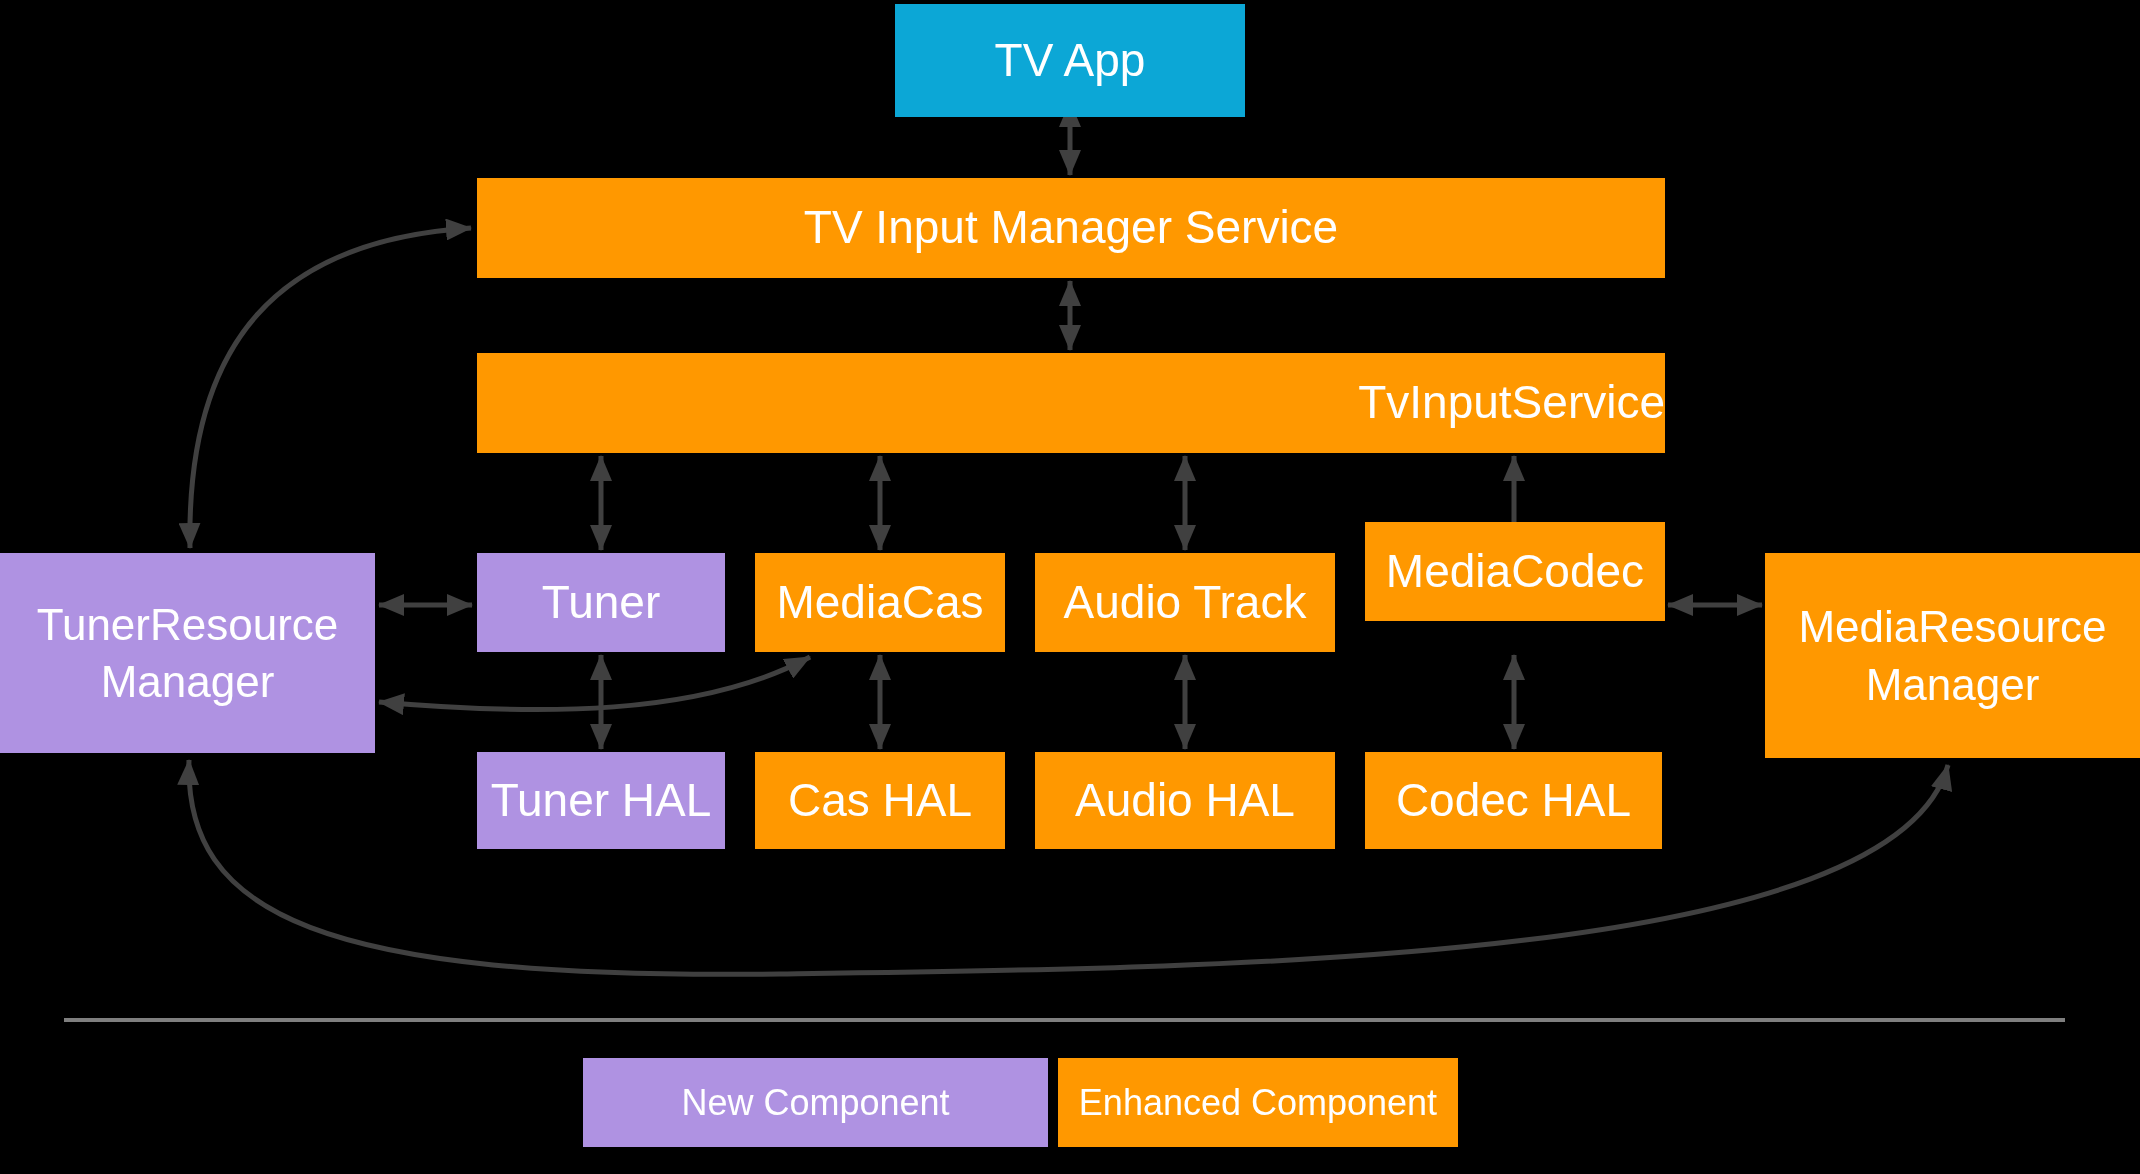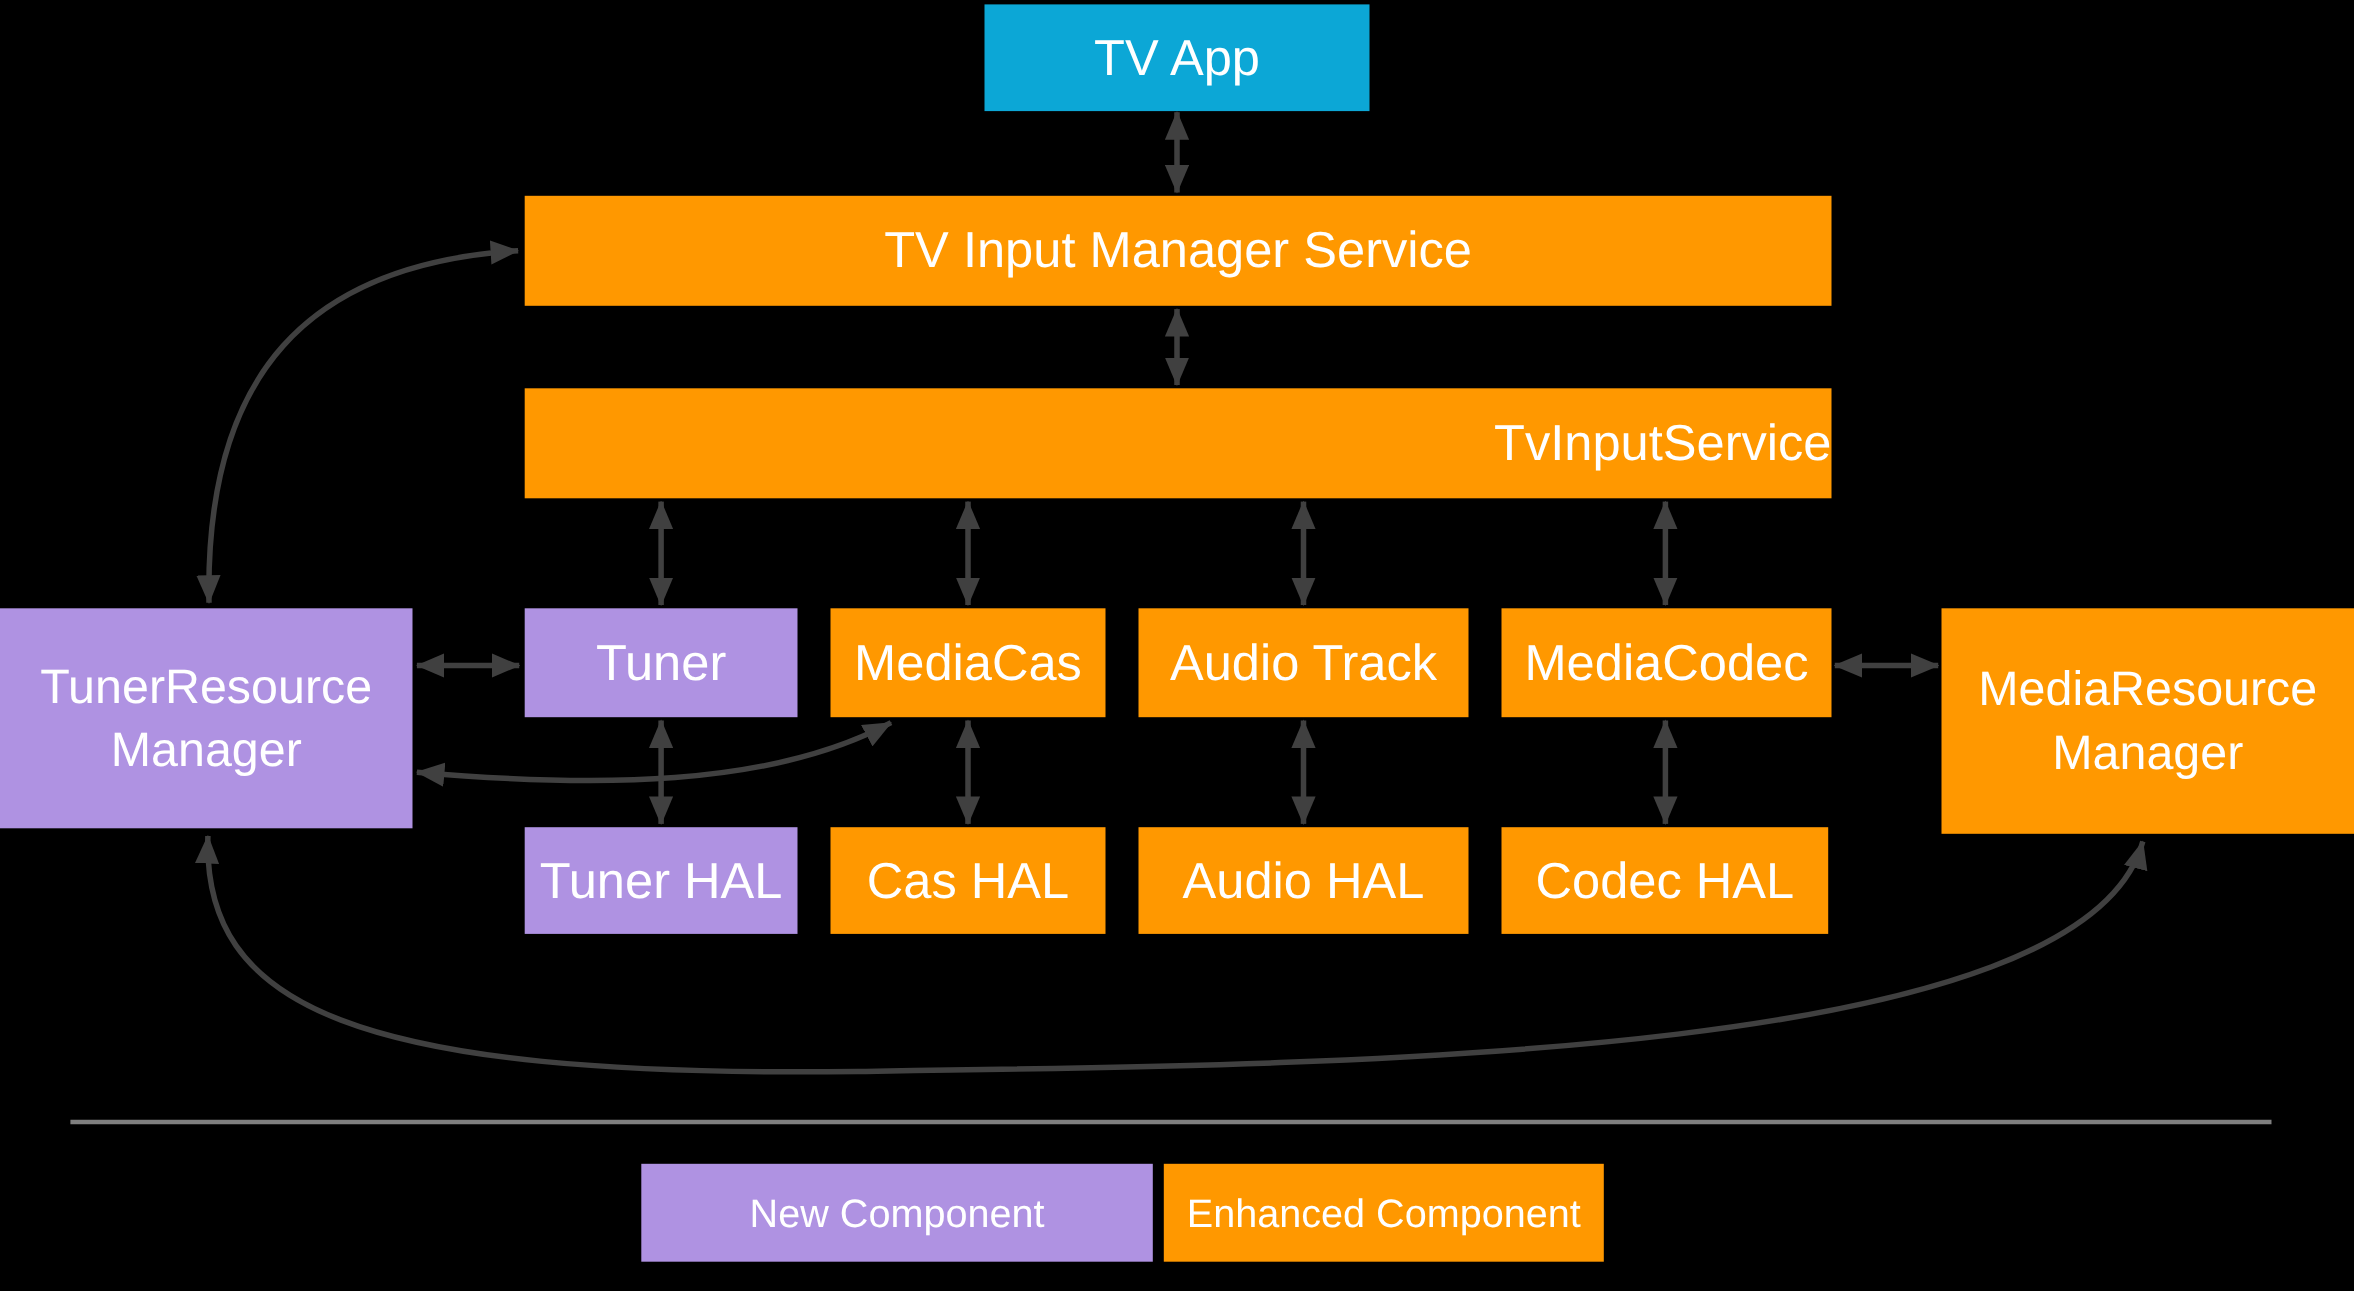--- a/index.html
+++ b/index.html
@@ -31,30 +31,30 @@
     text-align: center;
     color: var(--color-text);
     font-size: 46px;
     line-height: 1.3;
   }
   .node.enhanced { background: var(--color-orange); }
   .node.new      { background: var(--color-purple); }
   .node.app      { background: var(--color-cyan); }
 
   
-  .n-tv-app       { left: 895px;  top: 4px;   width: 350px;  height: 97px;  }
+  .n-tv-app       { left: 895px;  top: 4px;   width: 350px;  height: 113px;  }
   .n-tims         { left: 477px;  top: 178px; width: 1188px; height: 100px; }
   .n-tvis         { left: 477px;  top: 353px; width: 1188px; height: 100px; justify-content: flex-end; }
 
   
   .n-trm          { left: 0px;    top: 553px; width: 375px;  height: 200px; font-size: 44px; }
   .n-tuner        { left: 477px;  top: 553px; width: 248px;  height: 99px;  }
   .n-media-cas    { left: 755px;  top: 553px; width: 250px;  height: 99px;  }
   .n-audio-track  { left: 1035px; top: 553px; width: 300px;  height: 99px;  }
-  .n-media-codec  { left: 1365px; top: 553px; width: 300px;  height: 99px;  }
+  .n-media-codec  { left: 1365px; top: 522px; width: 300px;  height: 99px;  }
   .n-mrm          { left: 1765px; top: 553px; width: 375px;  height: 205px; font-size: 44px; }
 
   
   .n-tuner-hal    { left: 477px;  top: 752px; width: 248px;  height: 97px; }
   .n-cas-hal      { left: 755px;  top: 752px; width: 250px;  height: 97px; }
   .n-audio-hal    { left: 1035px; top: 752px; width: 300px;  height: 97px; }
   .n-codec-hal    { left: 1365px; top: 752px; width: 297px;  height: 97px; justify-content: center; }
 
   
   .legend-box {

